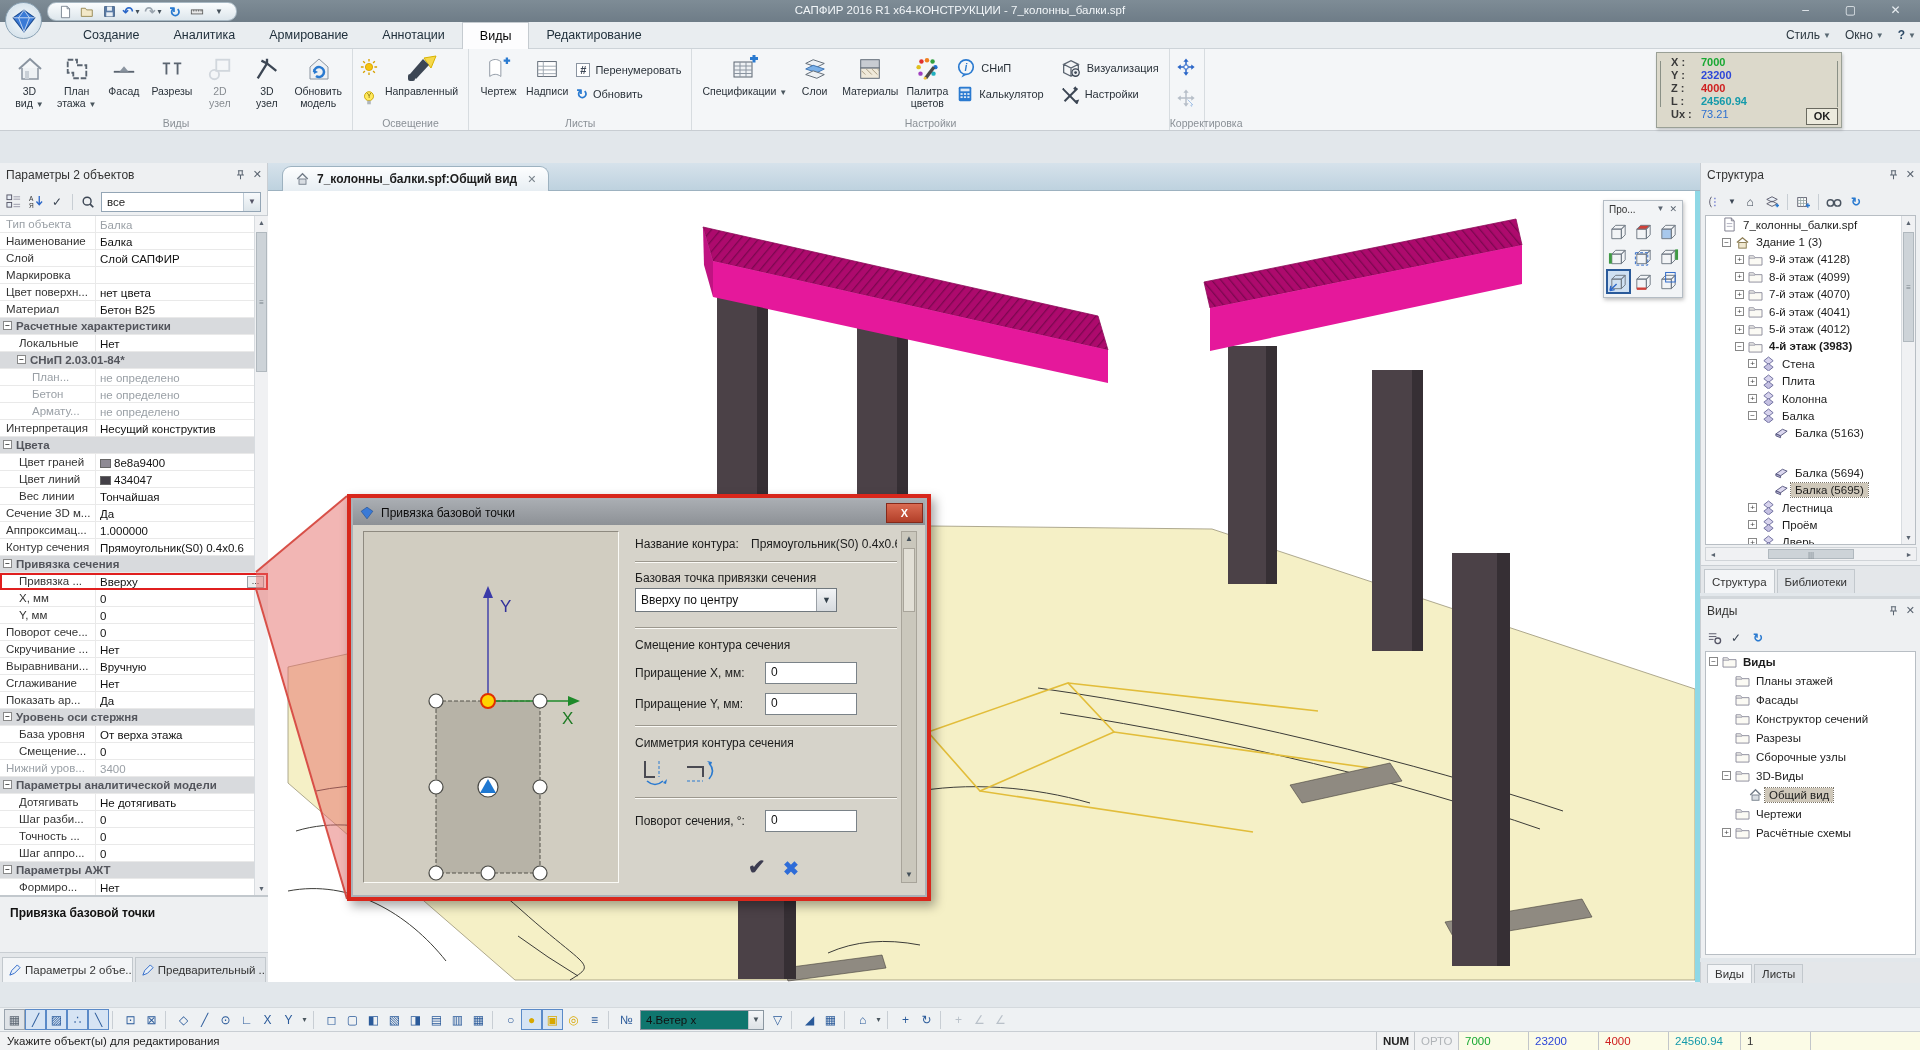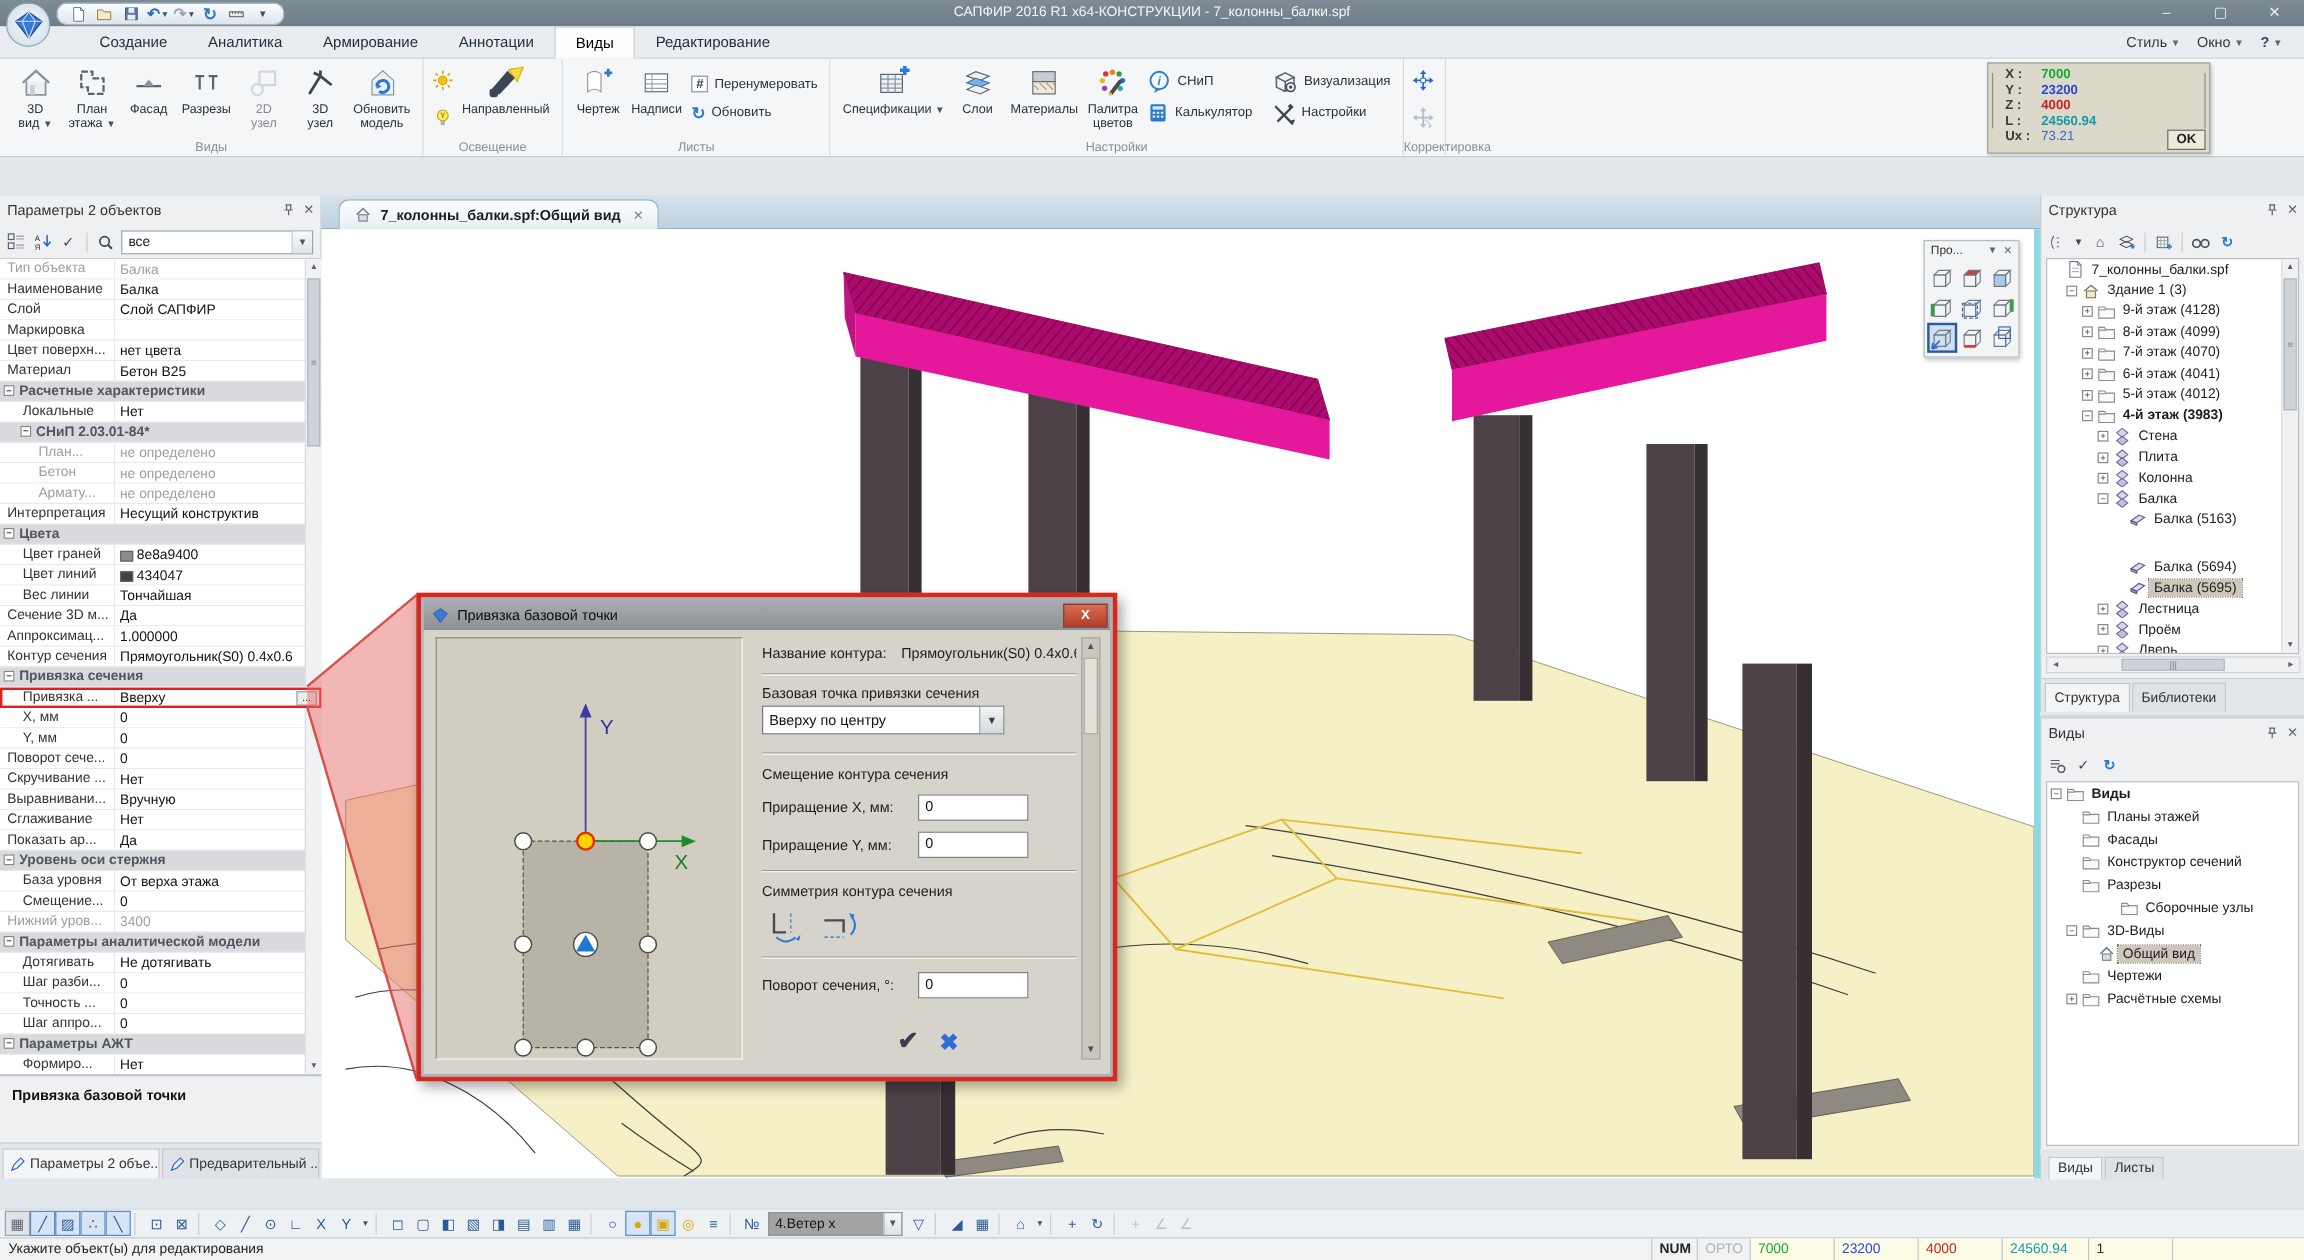--- a/index.html
+++ b/index.html
@@ -13,21 +13,21 @@
 .winbtn{width:45px;height:21px;color:#e9eef2;text-align:center;line-height:20px;font-size:12px}
 .logo{position:absolute;left:5px;top:2px;width:37px;height:37px;border-radius:50%;background:radial-gradient(#f6fafc,#ccdbe6);border:1px solid #8aa2b4;z-index:30;display:flex;align-items:center;justify-content:center}
 .qat{position:absolute;left:47px;top:2px;height:19px;background:linear-gradient(#fbfdfe,#dde6ec);border:1px solid #a8b8c3;border-radius:9px;display:flex;align-items:center;padding:0 9px;gap:6px;z-index:30}
 .qbtn{width:16px;height:16px;display:flex;align-items:center;justify-content:center;font-size:12px}
 .qarr{font-size:8px;color:#44505a;margin-left:2px}
 
 .tabrow{position:absolute;left:0;top:22px;width:1920px;height:27px;background:#e9edf0;border-bottom:1px solid #cdd3d8}
 .rtabs{position:absolute;left:66px;top:0;height:27px;display:flex}
 .rtab{padding:6px 17px 0;font-size:12.5px;color:#20303c;height:27px}
 .rtab.active{background:#fdfdfe;border:1px solid #c5cbd0;border-bottom:none;color:#000}
-.menuRight{position:absolute;right:18px;top:6px;display:flex;gap:4px;font-size:12px;color:#2d3942;align-items:flex-start}
+.menuRight{position:absolute;right:4px;top:6px;display:flex;gap:4px;font-size:12px;color:#2d3942;align-items:flex-start}
 .menuRight .mi{display:flex;gap:3px;align-items:center;margin-left:10px}
 .menuRight .da{font-size:8px;color:#5a6a74}
 .qmark{color:#2d4a66;font-weight:bold}
 
 .ribbon{position:absolute;left:0;top:49px;width:1920px;height:82px;background:#f4f6f8;border-bottom:1px solid #c8cdd2;display:flex}
 .rgroup{position:relative;height:81px;border-right:1px solid #d7dce0;padding:2px 7px 14px;flex:none}
 .rcontent{display:flex;align-items:flex-start;height:64px;gap:2px}
 .glabel{position:absolute;left:0;right:0;bottom:1px;text-align:center;font-size:10.5px;color:#8a9096}
 .rbtn{display:flex;flex-direction:column;align-items:center;min-width:45px;padding:2px 3px;height:64px}
 .rbtn .ric{height:32px;display:flex;align-items:center;justify-content:center}
@@ -126,21 +126,21 @@
 .bottomTabs{position:absolute;left:1700px;top:962px;width:220px;height:21px;display:flex;gap:2px;padding:2px 6px 0;background:#e4e7ea;border-left:1px solid #c9ced3}
 
 .serviceBar{position:absolute;left:0;top:985px;width:1700px;height:22px;background:#eef1f3;border-top:1px solid #c9ced3;display:flex;align-items:center;gap:9px;padding-left:10px;font-size:12px;color:#333}
 .bottomBar{position:absolute;left:0;top:1007px;width:1920px;height:24px;background:#eef1f3;border-top:1px solid #d4d9dd;display:flex;align-items:center;padding-left:4px}
 .bico{width:21px;height:21px;border:1px solid transparent;display:flex;align-items:center;justify-content:center;font-size:12px;color:#2a5a9a;flex:none}
 .bico.pressed{border-color:#5a8ac8;background:#d6e4f4}
 .bico.pressed-gray{border-color:#9aa4ae;background:#dfe3e7;color:#5a6470}
 .bico.disabled{color:#b9c1c9}
 .bico.small{width:11px;font-size:8px;color:#4a565e}
 .bsep{width:5px;height:18px;border-left:1px solid #c8ced4;margin:0 3px;flex:none}
-.bcombo{width:112px;height:20px;background:#a3a3a3;border:1px solid #8a96a0;font-size:11.5px;display:flex;align-items:center;padding-left:5px;position:relative;margin:0 3px;flex:none;color:#111}
+.bcombo{width:124px;height:20px;background:#0f766e;border:1px solid #8a96a0;font-size:11.5px;display:flex;align-items:center;padding-left:5px;position:relative;margin:0 3px;flex:none;color:#111}
 .bcombo .arr{margin-left:auto;width:15px;height:100%;border-left:1px solid #c0c6cc;background:linear-gradient(#f4f6f8,#dde2e6);display:flex;align-items:center;justify-content:center;font-size:8px;color:#4a565e}
 .statusBar{position:absolute;left:0;top:1031px;width:1920px;height:19px;background:#f1f2f3;border-top:1px solid #c9ced3;font-size:11.5px}
 .smsg{position:absolute;left:7px;top:3px;color:#222}
 .scells{position:absolute;right:0;top:0;height:18px;display:flex}
 .scell{height:18px;border-left:1px solid #c2c6ca;padding:3px 6px 0;white-space:nowrap;overflow:hidden}
 .scell.yel{background:#fbfbe6}
 </style>
 </head>
 <body>
 
@@ -1429,21 +1429,21 @@
           <span class="tspace" style="width:16px"></span>
           <span class="tspace"></span>
           <span class="ticon">
             <svg width="15" height="13" viewBox="0 0 16 14">
               <path d="M1,3 h5 l1.5,2 H15 v8 H1 Z" fill="#fbfaf4" stroke="#8a8a9a"></path>
               <path d="M1,5.5 h6.5" stroke="#8a8a9a"></path>
             </svg>
           </span>
           <span class="tlabel">Разрезы</span>
         </div>
-        <div class="titem" style="height: 19px; margin-left: 32px;">
+        <div class="titem" style="height: 19px;">
           <span class="tspace" style="width:16px"></span>
           <span class="tspace"></span>
           <span class="ticon">
             <svg width="15" height="13" viewBox="0 0 16 14">
               <path d="M1,3 h5 l1.5,2 H15 v8 H1 Z" fill="#fbfaf4" stroke="#8a8a9a"></path>
               <path d="M1,5.5 h6.5" stroke="#8a8a9a"></path>
             </svg>
           </span>
           <span class="tlabel">Сборочные узлы</span>
         </div>

